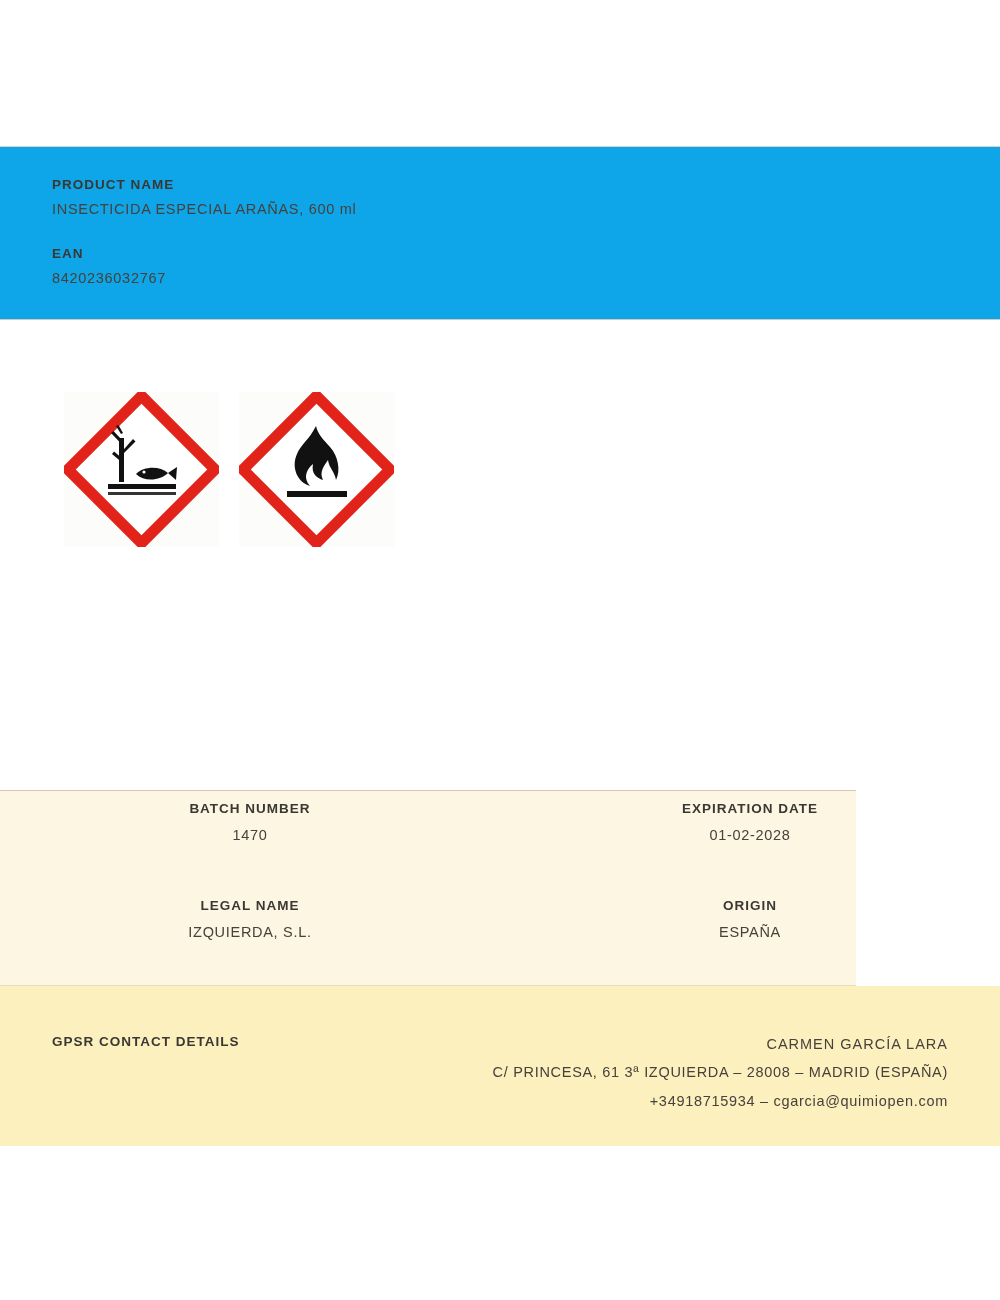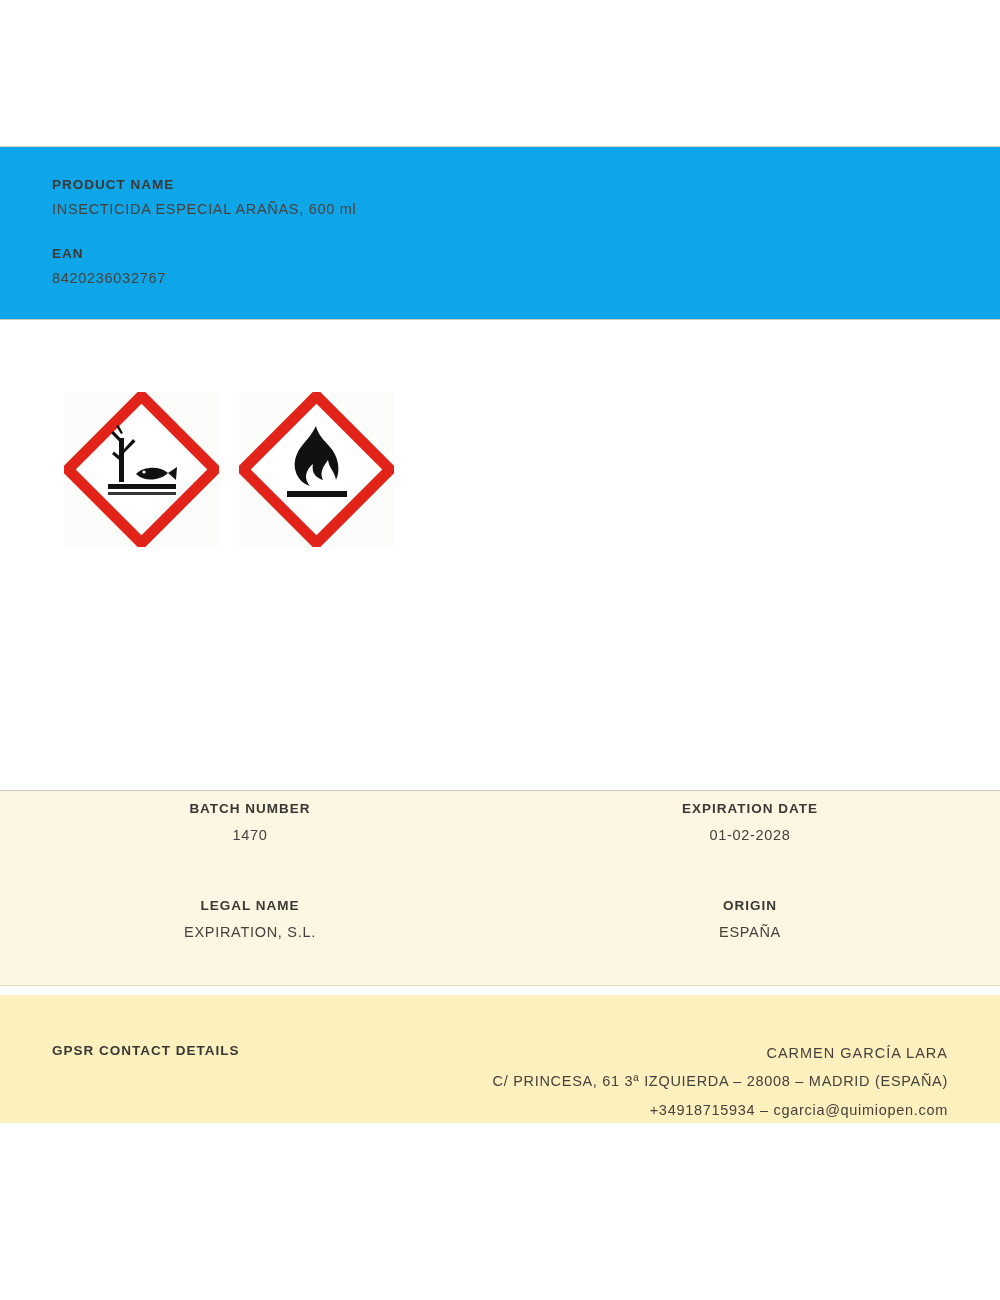--- a/index.html
+++ b/index.html
@@ -81,21 +81,21 @@
     display: block;
     width: 155px;
     height: 155px;
   }
 
   
   .band-batch {
     position: absolute;
     left: 0;
     top: 790px;
-    width: 1000px;
+    width: 856px;
     height: 196px;
     background: #fdf6e3;
     border-top: 1px solid #cfcabd;
     border-bottom: 1px solid #e3dcc4;
     box-sizing: border-box;
   }
   .batch-grid {
     position: absolute;
     left: 0;
     top: 0;
@@ -125,24 +125,23 @@
   }
   .batch-cell.col-left { transform: translateX(-200px); }
   .batch-cell.col-right { transform: translateX(-200px); }
 
   
   .band-gpsr {
     position: absolute;
     left: 0;
     top: 986px;
     width: 1000px;
-    height: 128px;
+    height: 160px;
     background: #fcf0bf;
     box-sizing: border-box;
-    margin-top: 9px;
   }
   .gpsr-label {
     position: absolute;
     left: 52px;
     top: 48px;
     font-size: 13.5px;
     font-weight: bold;
     letter-spacing: 1.0px;
     text-transform: uppercase;
     color: #3a3833;
@@ -238,21 +237,21 @@
       <div class="batch-cell col-left" style="transform:none;">
         <div class="b-label">BATCH NUMBER</div>
         <div class="b-value">1470</div>
       </div>
       <div class="batch-cell col-right" style="transform:none;">
         <div class="b-label">EXPIRATION DATE</div>
         <div class="b-value">01-02-2028</div>
       </div>
       <div class="batch-cell col-left" style="transform:none;">
         <div class="b-label">LEGAL NAME</div>
-        <div class="b-value">EXPIRATION, S.L.</div>
+        <div class="b-value">IZQUIERDA, S.L.</div>
       </div>
       <div class="batch-cell col-right" style="transform:none;">
         <div class="b-label">ORIGIN</div>
         <div class="b-value">ESPAÑA</div>
       </div>
     </div>
   </section>
 
   <section class="band-gpsr">
     <div class="gpsr-label">GPSR CONTACT DETAILS</div>

